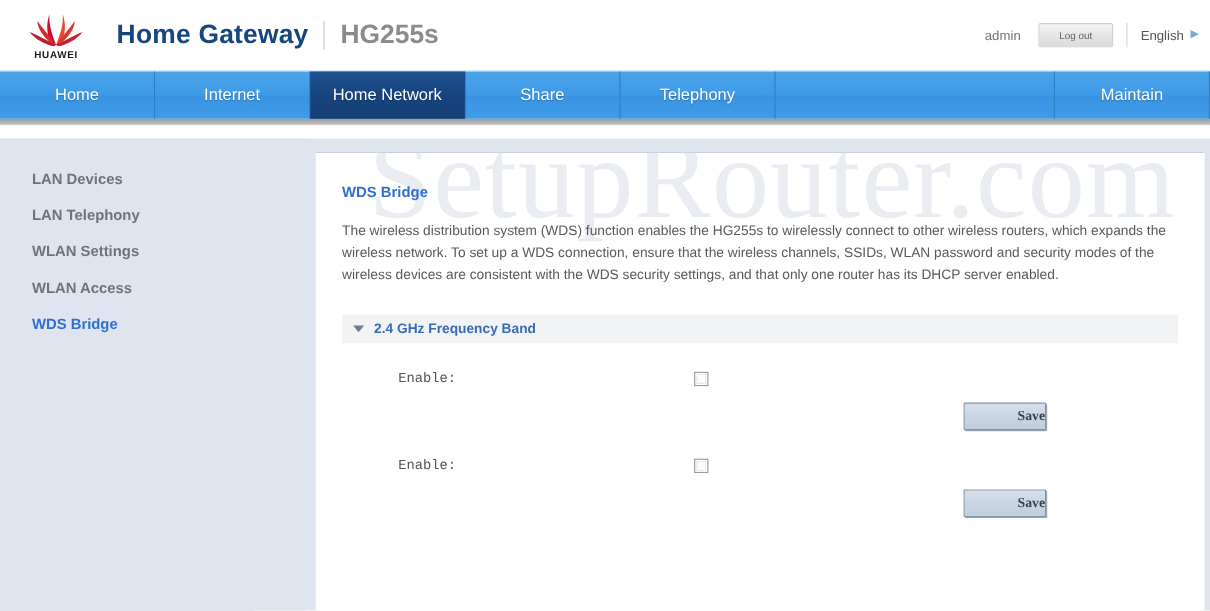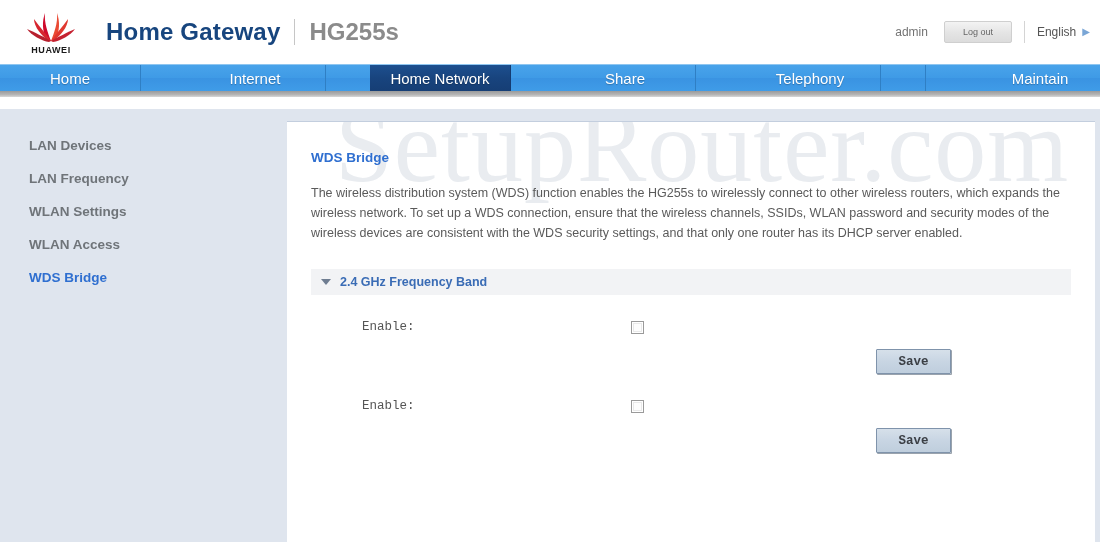--- a/index.html
+++ b/index.html
@@ -85,25 +85,24 @@
   }
   .lang-arrow {
     margin-left: 6px;
     color: #7aa6d6;
     font-size: 10px;
     line-height: 1;
   }
 
   
   .navbar {
-    height: 27px;
+    height: 44px;
     display: flex;
     background: linear-gradient(to bottom, #49a3ea 0%, #3f9be6 48%, #3a93e2 52%, #3f9ce8 100%);
     border-top: 1px solid #8fc6f0;
-    gap: 44px;
   }
   .nav-item {
     flex: 0 0 auto;
     width: 141px;
     display: flex;
     align-items: center;
     justify-content: center;
     font-size: 15px;
     color: #ffffff;
     cursor: pointer;
@@ -242,21 +241,22 @@
     width: 75px;
     height: 25px;
     font-size: 12.5px;
     font-weight: bold;
     color: #3b3f45;
     background: linear-gradient(to bottom, #d6e0ea 0%, #c8d5e3 50%, #bfcedd 100%);
     border: 1px solid #7f93ab;
     border-radius: 1px;
     box-shadow: 1px 1px 0 #9aa3ad;
     cursor: pointer;
-    font-family: Liberation Mono, monospace;
+    font-family: Liberation Serif, serif;
+    text-align: right;
   }
 </style>
 </head>
 <body>
 
 <div class="header">
   <div class="logo-wrap">
     <svg class="logo-svg" width="66" height="48" viewBox="0 0 66 48">
       <g transform="translate(33,33)">
         <path d="M0,0 C-3,-8 -7,-18 -6,-28 C-9,-20 -9,-9 -4,-1 Z" fill="#cf0a2c"></path>
@@ -293,21 +293,21 @@
   <div class="nav-item wide"></div>
   <div class="nav-item">Maintain</div>
 </div>
 <div class="nav-shadow"></div>
 <div class="nav-gap"></div>
 
 <div class="body-area">
 
   <div class="sidebar">
     <div class="side-item">LAN Devices</div>
-    <div class="side-item">LAN Frequency</div>
+    <div class="side-item">LAN Telephony</div>
     <div class="side-item">WLAN Settings</div>
     <div class="side-item">WLAN Access</div>
     <div class="side-item active">WDS Bridge</div>
   </div>
 
   <div class="content-outer">
     <div class="panel">
       <div class="watermark">SetupRouter.com</div>
 
       <div class="panel-inner">

